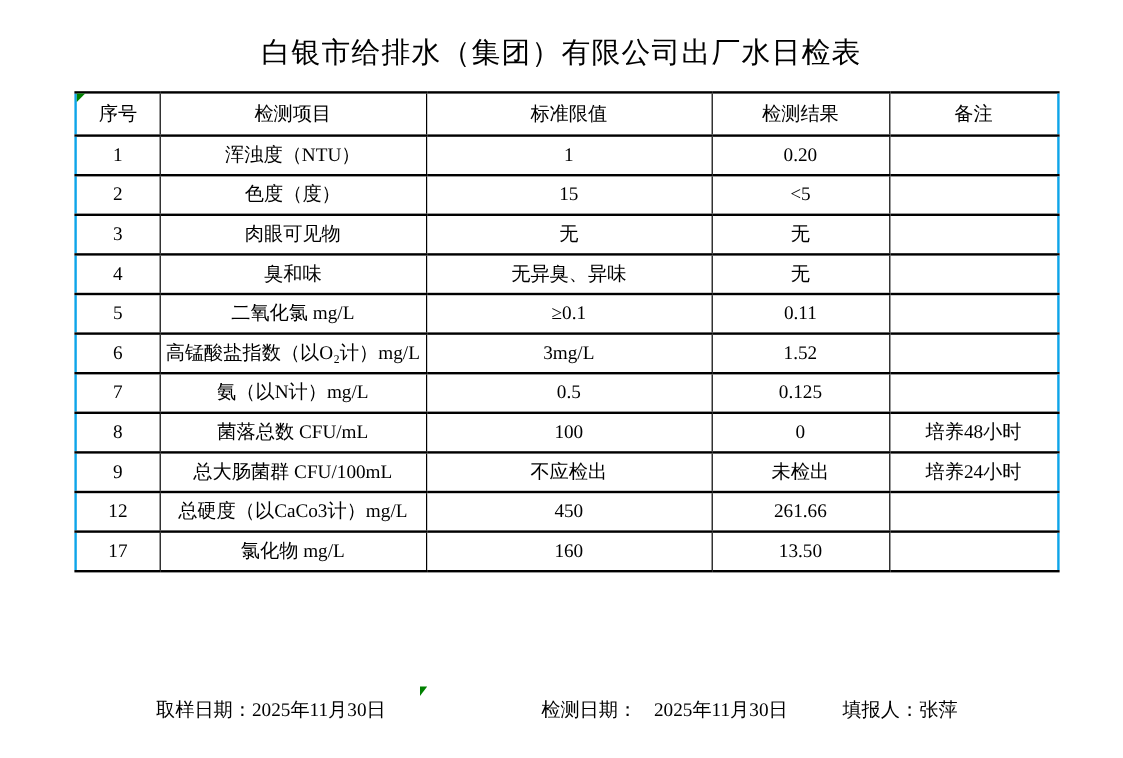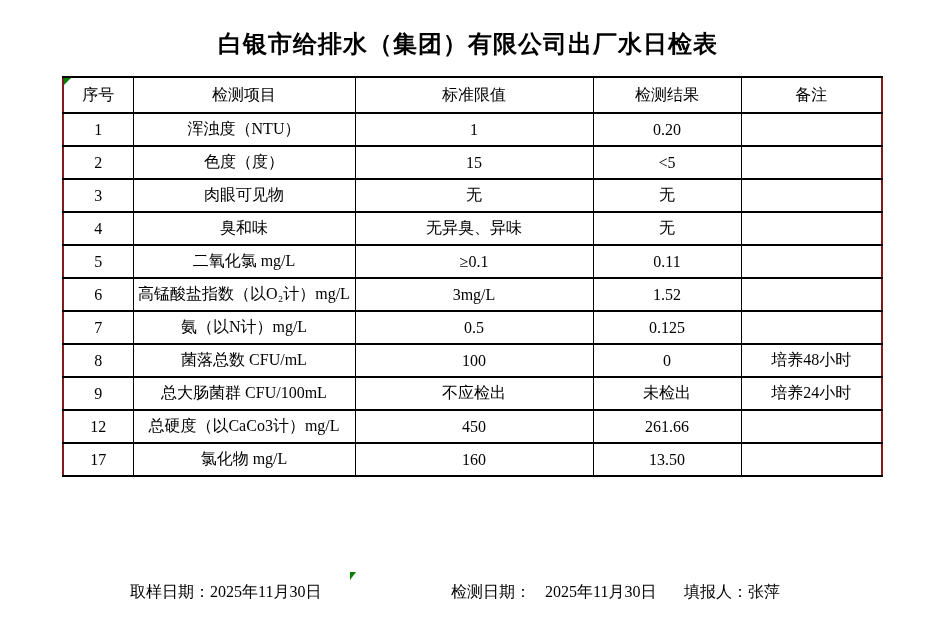--- a/index.html
+++ b/index.html
@@ -9,32 +9,32 @@
     font-family: "Liberation Serif", "DejaVu Serif", serif;
     color: #000000;
     position: relative;
     overflow: hidden;
   }
   .page-title {
     position: absolute;
     top: 28px; left: 0; width: 936px;
     text-align: center;
     font-size: 24px;
-    font-weight: 700;
+    font-weight: 400;
     letter-spacing: 1px;
   }
   table.daily-check {
     position: absolute;
     left: 62px; top: 76px;
     width: 819px;
     border-collapse: collapse;
     table-layout: fixed;
     background: #ffffff;
   }
-  table.daily-check { border: 2px solid #7f1d1d; }
+  table.daily-check { border: 2px solid #0ea5e9; }
   table.daily-check th,
   table.daily-check td {
     border-left: 1px solid #000;
     border-right: 1px solid #000;
     border-top: 2px solid #000;
     border-bottom: 2px solid #000;
     text-align: center;
     vertical-align: middle;
     font-size: 16px;
     font-weight: 400;
@@ -59,21 +59,21 @@
     border-right: 6px solid transparent;
   }
   .footer {
     position: absolute;
     top: 582px; left: 0; width: 936px;
     font-size: 16px;
   }
   .footer .footer-group { position: absolute; white-space: nowrap; margin-left: 20px; }
   .footer .fg-sampling { left: 110px; }
   .footer .fg-test     { left: 431px; }
-  .footer .fg-reporter { left: 664px; }
+  .footer .fg-reporter { left: 682px; }
   .footer .fg-test .date-value { margin-left: 14px; }
 </style>
 </head>
 <body>
 
 <div class="page-title">白银市给排水（集团）有限公司出厂水日检表</div>
 
 <table class="daily-check">
   <colgroup>
     <col style="width:70px">

